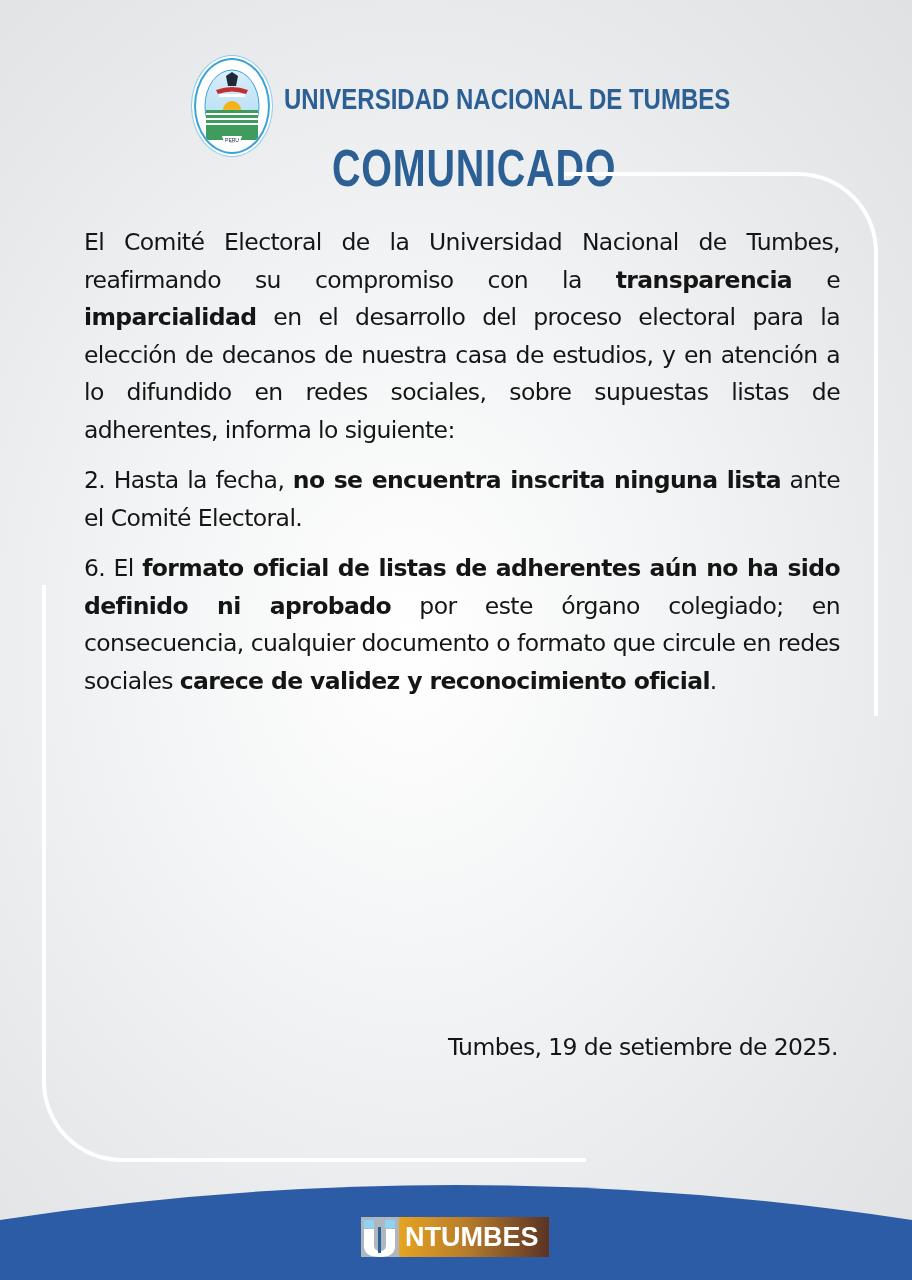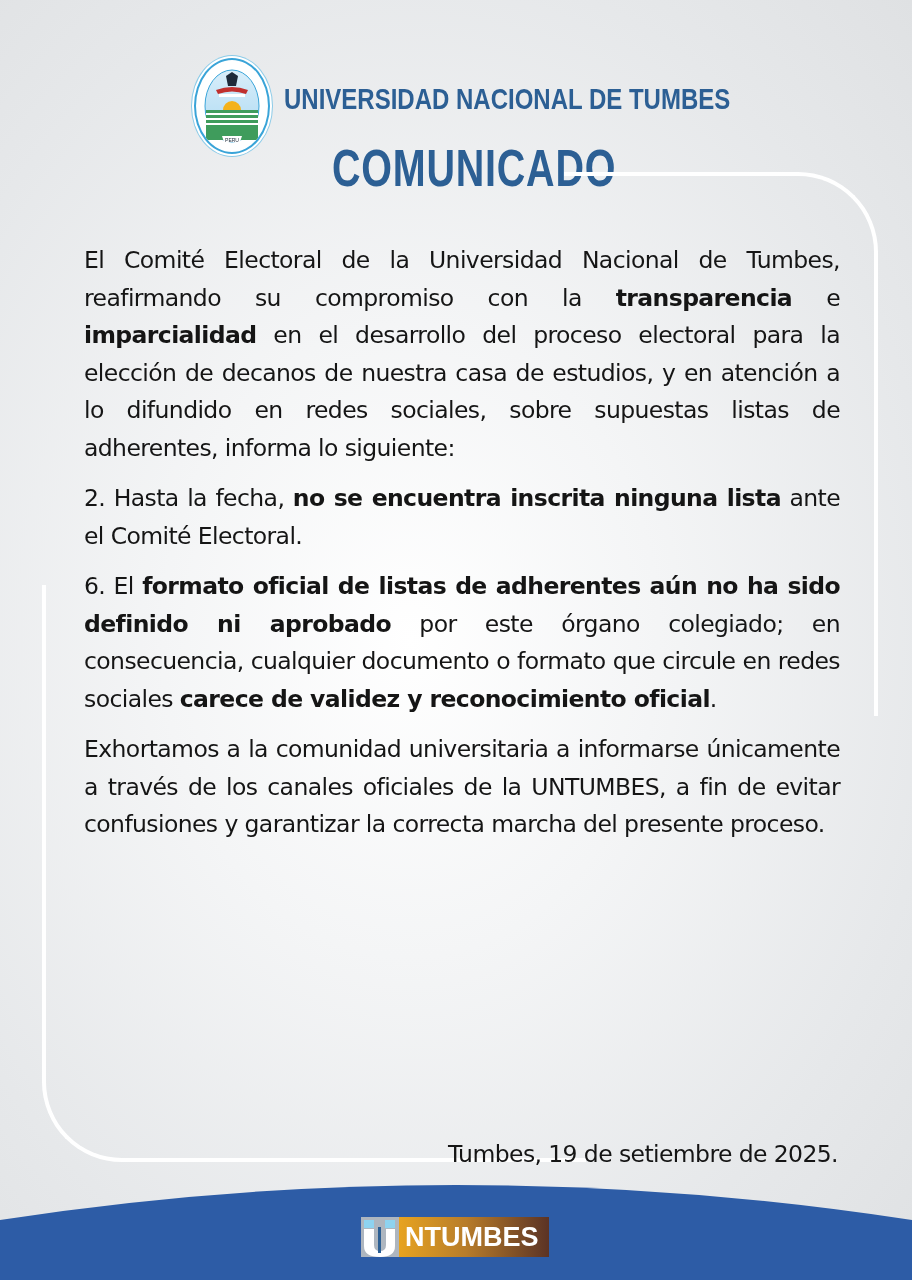--- a/index.html
+++ b/index.html
@@ -35,26 +35,26 @@
     border-top-right-radius: 80px;
   }
   .frame-bottom {
     position: absolute; left: 42px; top: 585px; width: 540px; height: 573px;
     border-left: 4px solid #fff; border-bottom: 4px solid #fff;
     border-bottom-left-radius: 80px;
   }
   .body-text {
     position: absolute; left: 84px; top: 224px; width: 756px;
     font-family: "DejaVu Sans", sans-serif; font-size: 23.5px; line-height: 37.5px;
-    text-align: justify; color: #151515; letter-spacing: -0.6px; margin-top: 18px;
+    text-align: justify; color: #151515; letter-spacing: -0.6px;
   }
   .body-text p { margin: 0 0 13px 0; }
   .body-text b { font-weight: bold; }
   .signature {
-    position: absolute; right: 74px; top: 1140px;
+    position: absolute; right: 74px; top: 1033px;
     font-family: "DejaVu Sans", sans-serif; font-size: 23.5px; color: #151515; letter-spacing: -0.6px;
   }
   .footer-wave { position: absolute; left: 0; top: 1180px; width: 912px; height: 100px; }
   .footer-logo {
     position: absolute; left: 361px; top: 1217px; height: 40px; display: flex;
   }
   .logo-u {
     width: 38px; height: 40px; background: #aeb6bf; position: relative;
   }
   .logo-word {
@@ -99,21 +99,20 @@
 <div class="body-text">
   <p>
     <span>El Comité Electoral de la Universidad Nacional de Tumbes, reafirmando su compromiso con la </span><b>transparencia</b><span> e </span><b>imparcialidad</b><span> en el desarrollo del proceso electoral para la elección de decanos de nuestra casa de estudios, y en atención a lo difundido en redes sociales, sobre supuestas listas de adherentes, informa lo siguiente:</span>
   </p>
   <p>
     <span>2. Hasta la fecha, </span><b>no se encuentra inscrita ninguna lista</b><span> ante el Comité Electoral.</span>
   </p>
   <p>
     <span>6. El </span><b>formato oficial de listas de adherentes aún no ha sido definido ni aprobado</b><span> por este órgano colegiado; en consecuencia, cualquier documento o formato que circule en redes sociales </span><b>carece de validez y reconocimiento oficial</b><span>.</span>
   </p>
-  <p>Exhortamos a la comunidad universitaria a informarse únicamente a través de los canales oficiales de la UNTUMBES, a fin de evitar confusiones y garantizar la correcta marcha del presente proceso.</p>
 </div>
 
 <div class="signature">Tumbes, 19 de setiembre de 2025.</div>
 
 <svg class="footer-wave" viewBox="0 0 912 100" preserveAspectRatio="none">
   <path d="M0 40 Q 456 -30 912 40 L912 100 L0 100 Z" fill="#2d5ca6"></path>
 </svg>
 
 <div class="footer-logo">
   <div class="logo-u">

